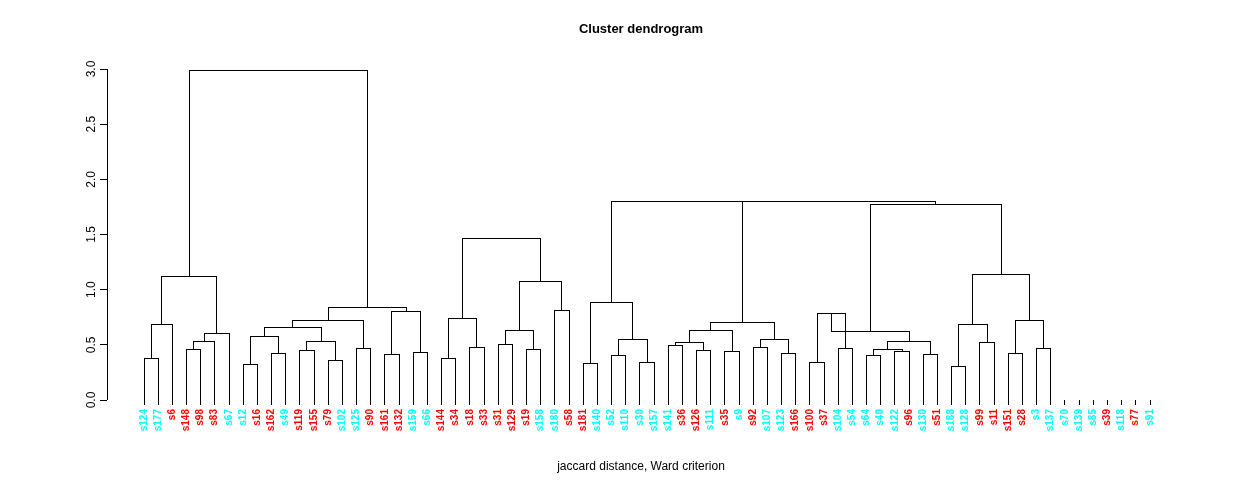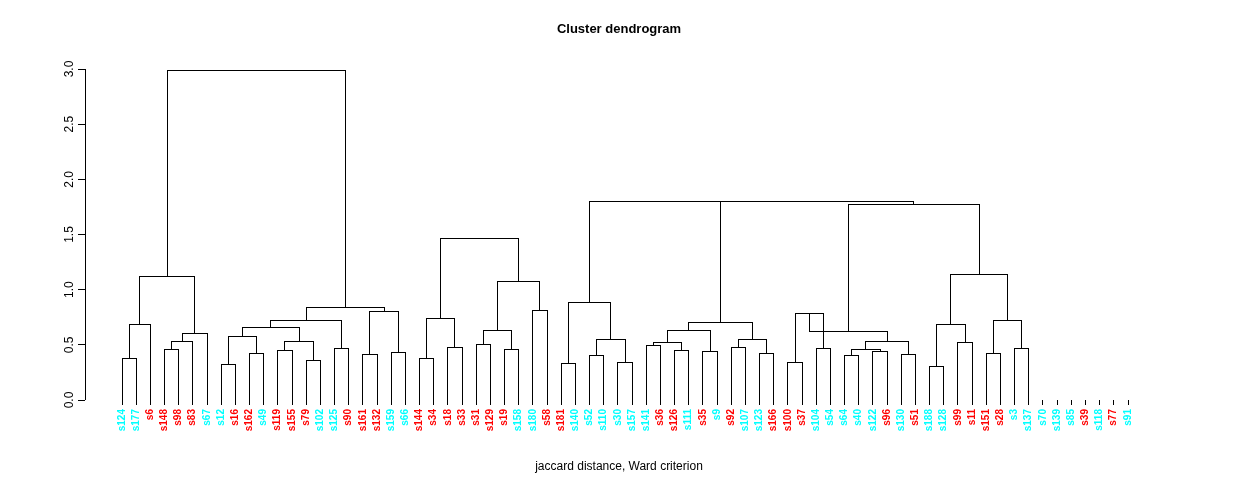--- a/index.html
+++ b/index.html
@@ -12,20 +12,21 @@
     height: 500px;
     font-family: "Liberation Sans", sans-serif;
     overflow: hidden;
     position: relative;
   }
   #plot {
     position: absolute;
     left: 0; top: 0;
     width: 1059px;
     height: 500px;
+    padding-left: 22px;
   }
   .title-text {
     font-family: "Liberation Sans", sans-serif;
     font-size: 13px;
     font-weight: bold;
     fill: #000000;
   }
   .xlab-text {
     font-family: "Liberation Sans", sans-serif;
     font-size: 12px;

